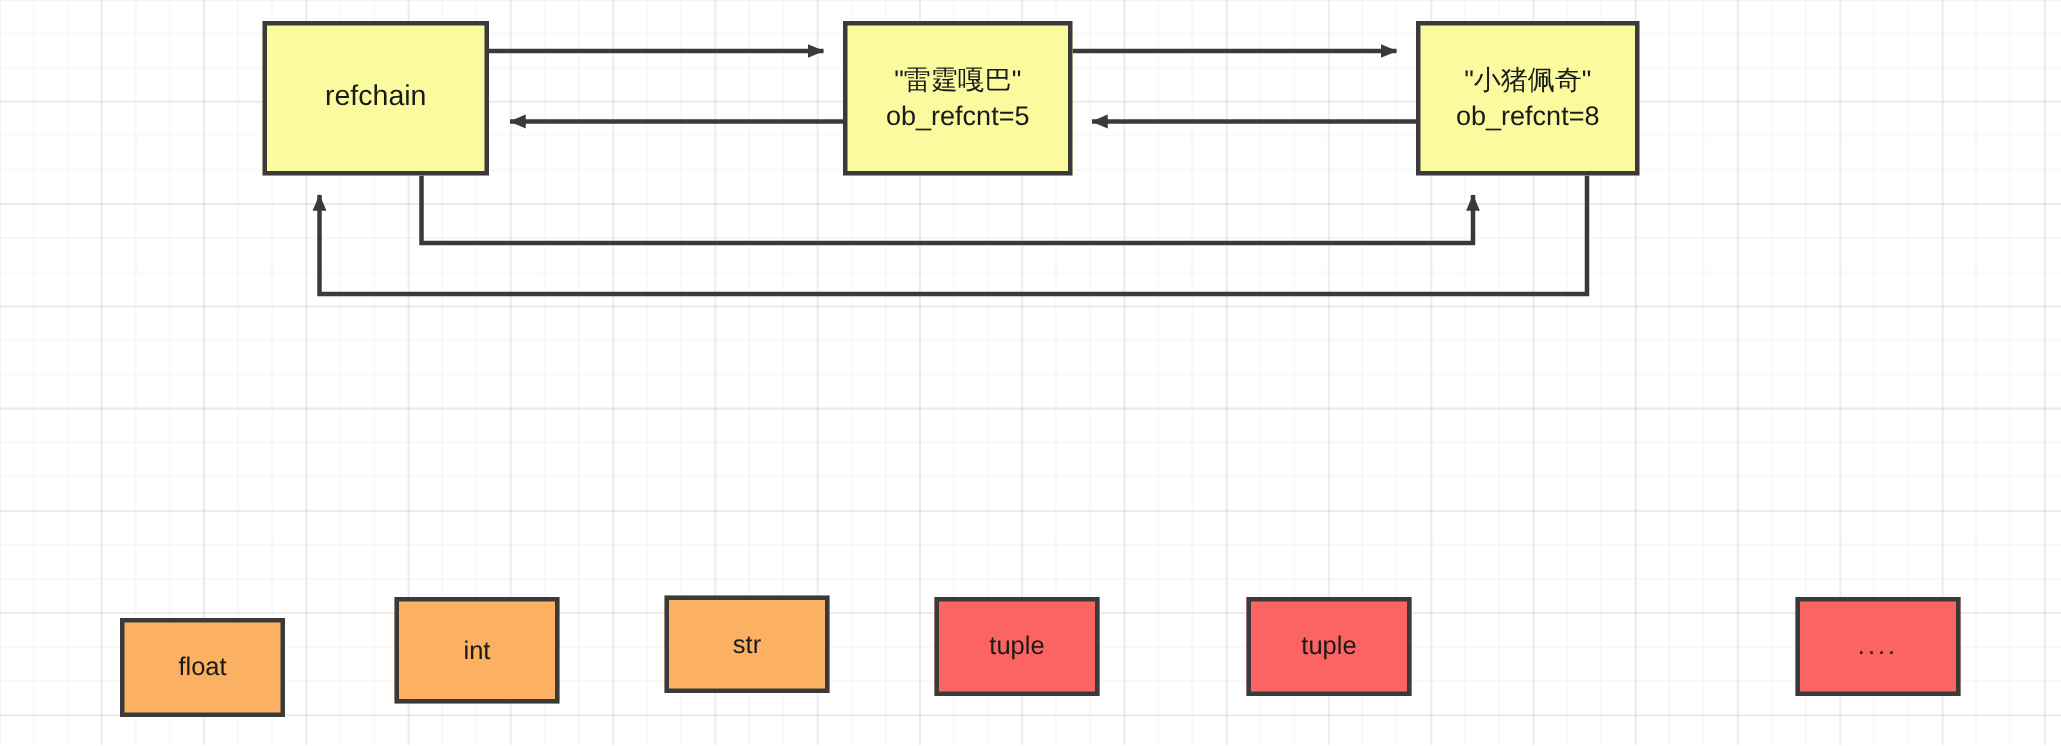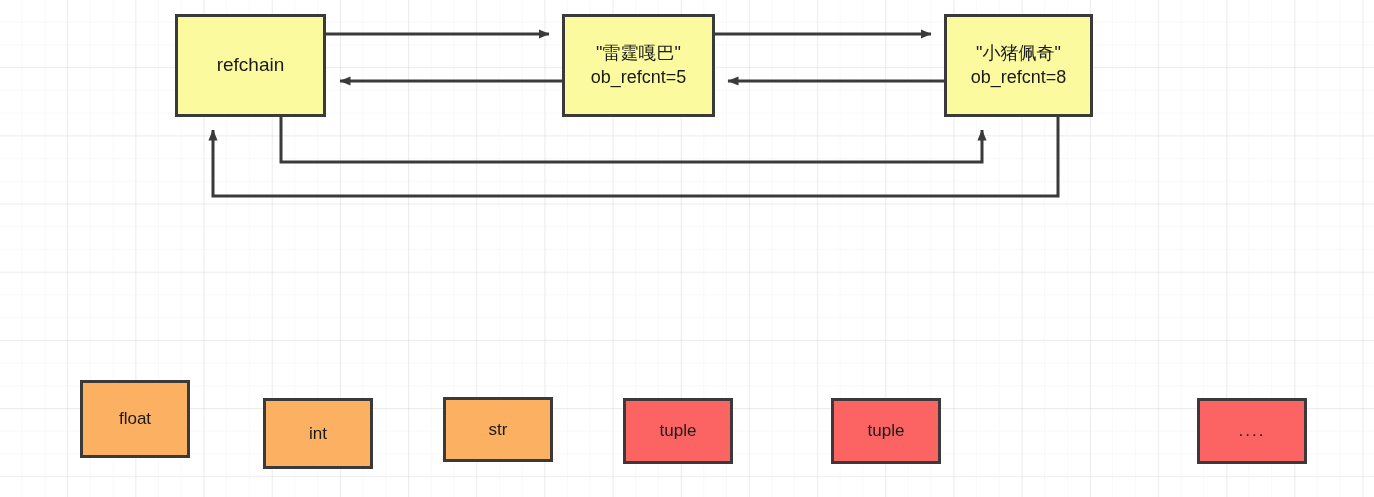--- a/index.html
+++ b/index.html
@@ -108,21 +108,21 @@
   <div class="node node-yellow" style="left:562px; top:14px; width:153px; height:103px;">
     <span class="node-label t18">"雷霆嘎巴"</span>
     <span class="node-label t18">ob_refcnt=5</span>
   </div>
 
   <div class="node node-yellow" style="left:944px; top:14px; width:149px; height:103px;">
     <span class="node-label t18">"小猪佩奇"</span>
     <span class="node-label t18">ob_refcnt=8</span>
   </div>
 
-  <div class="node node-orange" style="left:80px; top:380px; width:110px; height:78px;align-items:center;">
+  <div class="node node-orange" style="left:80px; top:412px; width:110px; height:66px;align-items:center;">
     <span class="node-label t17">float</span>
   </div>
 
   <div class="node node-orange" style="left:263px; top:398px; width:110px; height:71px;">
     <span class="node-label t17">int</span>
   </div>
 
   <div class="node node-orange" style="left:443px; top:397px; width:110px; height:65px;">
     <span class="node-label t17">str</span>
   </div>

